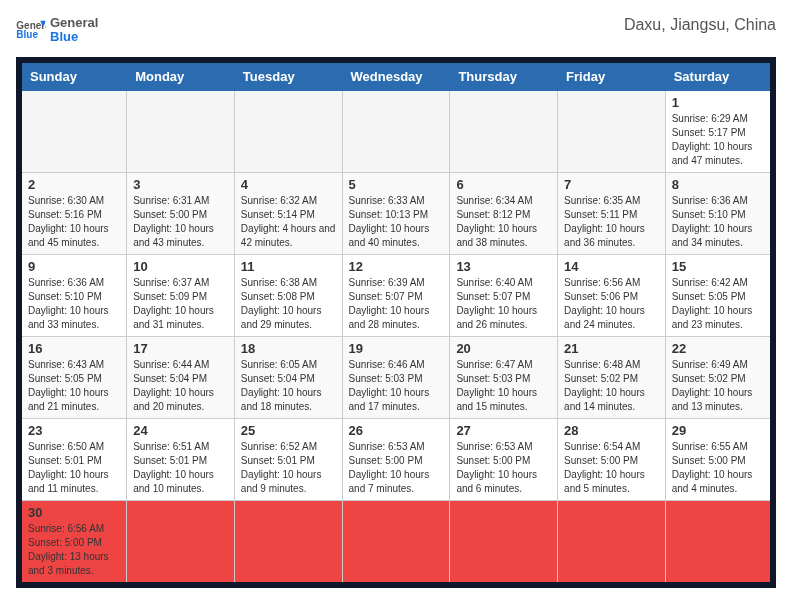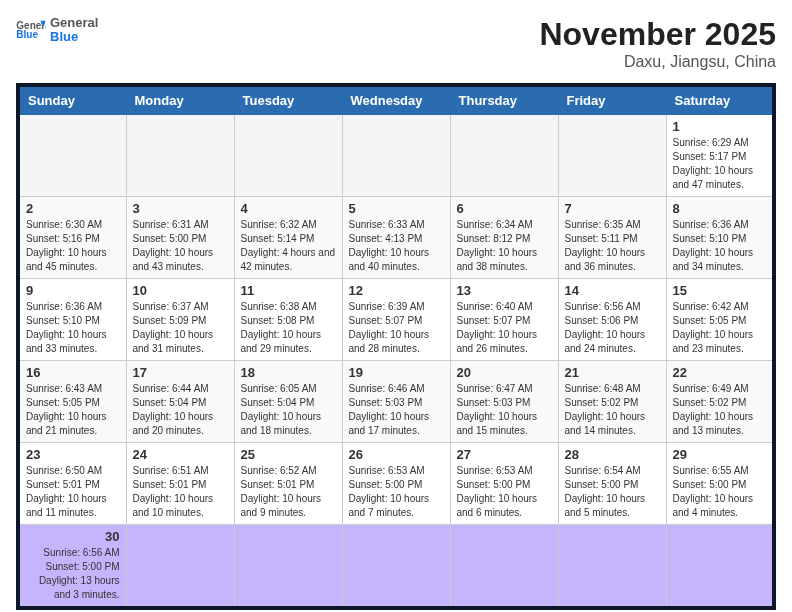--- a/index.html
+++ b/index.html
@@ -33,21 +33,21 @@
       font-weight: bold;
       color: #222;
     }
     .location-title {
       font-size: 16px;
       color: #555;
     }
     .calendar {
       width: 100%;
       border-collapse: collapse;
-      border: 4px solid #0f172a;
+      border: 6px solid #0f172a;
     }
     .calendar th {
       background-color: #2b6cb0;
       color: #fff;
       text-align: left;
       padding: 6px 8px;
       font-size: 13px;
       font-weight: bold;
       border: 1px solid #2b6cb0;
     }
@@ -68,22 +68,21 @@
       font-size: 13px;
       font-weight: bold;
       margin-bottom: 2px;
     }
     .cell-content {
       font-size: 10px;
       line-height: 1.4;
       color: #333;
     }
     .calendar tr:last-child td {
-      background: #c4b5fd;
-      text-align: right;
+      background: #ef4444;
     }
     
     .row-even td { background: #f9f9f9; }
     .row-odd td { background: #fff; }
     .row-even td.empty { background: #efefef; }
     .row-odd td.empty { background: #f5f5f5; }
   </style>
 </head>
 <body>
 
@@ -93,21 +92,20 @@
       <text x="0" y="16" font-size="15" font-family="Arial" font-weight="bold" fill="#555">General</text>
       <text x="0" y="30" font-size="15" font-family="Arial" font-weight="bold" fill="#1a73e8">Blue</text>
       <polygon points="36,4 44,4 40,14" fill="#1a73e8"></polygon>
     </svg>
     <div style="display:flex;flex-direction:column;line-height:1.1;">
       <span style="font-size:13px;color:#555;font-weight:bold;">General</span>
       <span style="font-size:13px;color:#1a73e8;font-weight:bold;">Blue</span>
     </div>
   </div>
   <div class="title-area">
-    <div class="month-title">November 2025</div>
     <div class="location-title">Daxu, Jiangsu, China</div>
   </div>
 </div>
 
 <table class="calendar">
   <thead>
     <tr>
     <th>Sunday</th>
         <th>Monday</th>
         <th>Tuesday</th>
@@ -156,21 +154,21 @@
           <div class="cell-content">
             <div>Sunrise: 6:32 AM</div>
             <div>Sunset: 5:14 PM</div>
             <div>Daylight: 4 hours and 42 minutes.</div>
           </div>
         </td>
         <td>
           <div class="day-number">5</div>
           <div class="cell-content">
             <div>Sunrise: 6:33 AM</div>
-            <div>Sunset: 4:13 PM</div>
+            <div>Sunset: 10:13 PM</div>
             <div>Daylight: 10 hours and 40 minutes.</div>
           </div>
         </td>
         <td>
           <div class="day-number">6</div>
           <div class="cell-content">
             <div>Sunrise: 6:34 AM</div>
             <div>Sunset: 8:12 PM</div>
             <div>Daylight: 10 hours and 38 minutes.</div>
           </div>

